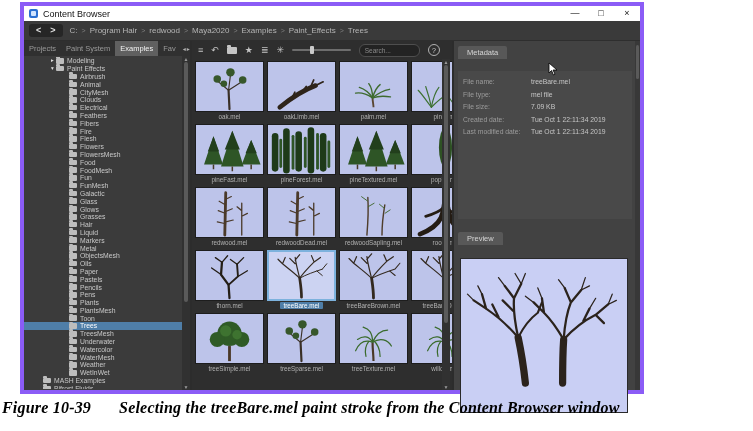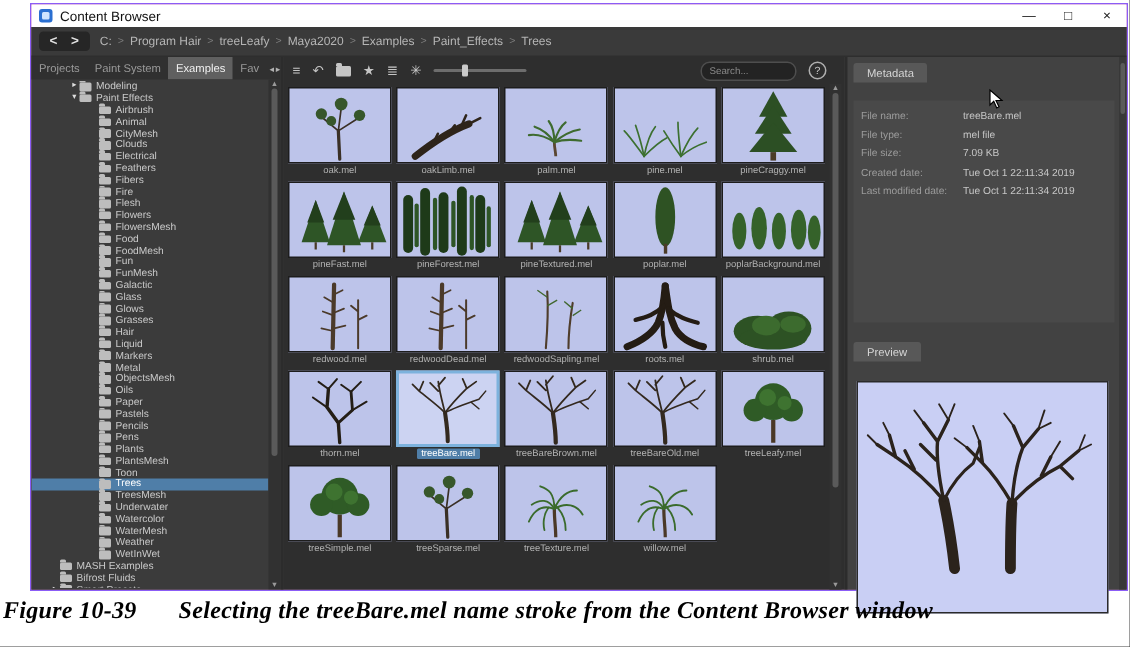--- a/index.html
+++ b/index.html
@@ -1,19 +1,19 @@
 <!DOCTYPE html>
 <html style="--sel: #4f7ea8; --thumbbg: #bdc4ea;"><head>
 <meta charset="utf-8">
 <style>
   html,body{margin:0;padding:0;}
   body{width:753px;height:431px;background:#ffffff;position:relative;
        font-family:"Liberation Sans",sans-serif;overflow:hidden;}
-  .window{position:absolute;left:20px;top:2px;width:732px;height:392px;
-          background:#fca5a5;border:1px solid #8b5cf6;box-sizing:border-box;}
+  .window{position:absolute;left:20px;top:2px;width:624px;height:392px;
+          background:#737373;border:4px solid #8b5cf6;box-sizing:border-box;}
   
   .titlebar{height:15px;background:#ffffff;display:flex;align-items:center;padding-left:5px;}
   .appicon{width:9px;height:9px;background:#2a6fd1;border-radius:2px;margin-right:5px;position:relative;flex:none;}
   .appicon::after{content:'';position:absolute;inset:2px;background:#cfe3ff;border-radius:1px;}
   .wtitle{font-size:9px;color:#111;}
   .wctrls{margin-left:auto;display:flex;height:100%;}
   .wbtn{width:26px;text-align:center;font-size:9px;color:#222;line-height:14px;}
   
   .chrome{position:absolute;top:15px;left:0;right:0;bottom:0;display:flex;flex-direction:column;background:#3d3d3d;}
   .breadcrumbbar{height:19px;flex:none;display:flex;align-items:center;gap:7px;padding:0 5px;
@@ -103,21 +103,21 @@
     <div class="breadcrumbbar">
       <span class="navpill">
         <span>&lt;</span>
         <span>&gt;</span>
       </span>
       <span id="breadcrumb" class="crumbs">
           <span class="crumb">C:</span>
           <span class="crumb-sep">&gt;</span>
           <span class="crumb">Program Hair</span>
           <span class="crumb-sep">&gt;</span>
-          <span class="crumb">treeLeafy</span>
+          <span class="crumb">redwood</span>
           <span class="crumb-sep">&gt;</span>
           <span class="crumb">Maya2020</span>
           <span class="crumb-sep">&gt;</span>
           <span class="crumb">Examples</span>
           <span class="crumb-sep">&gt;</span>
           <span class="crumb">Paint_Effects</span>
           <span class="crumb-sep">&gt;</span>
           <span class="crumb">Trees</span>
         </span>
     </div>
@@ -806,14 +806,14 @@
           <path d="M1 1 L1 11 L3.5 8.5 L5.5 13 L7 12.2 L5 8 L9 8 Z" fill="#ffffff" stroke="#000000" stroke-width="0.8"></path>
         </svg>
         <div class="rscroll"></div>
       </div>
 
     </div>
   </div>
 </div>
 
 <div class="caption">
-  <span class="figlabel">Figure 10-39</span><span>Selecting the treeBare.mel name stroke from the Content Browser window</span>
+  <span class="figlabel">Figure 10-39</span><span>Selecting the treeBare.mel paint stroke from the Content Browser window</span>
 </div>
 
 </body></html>

